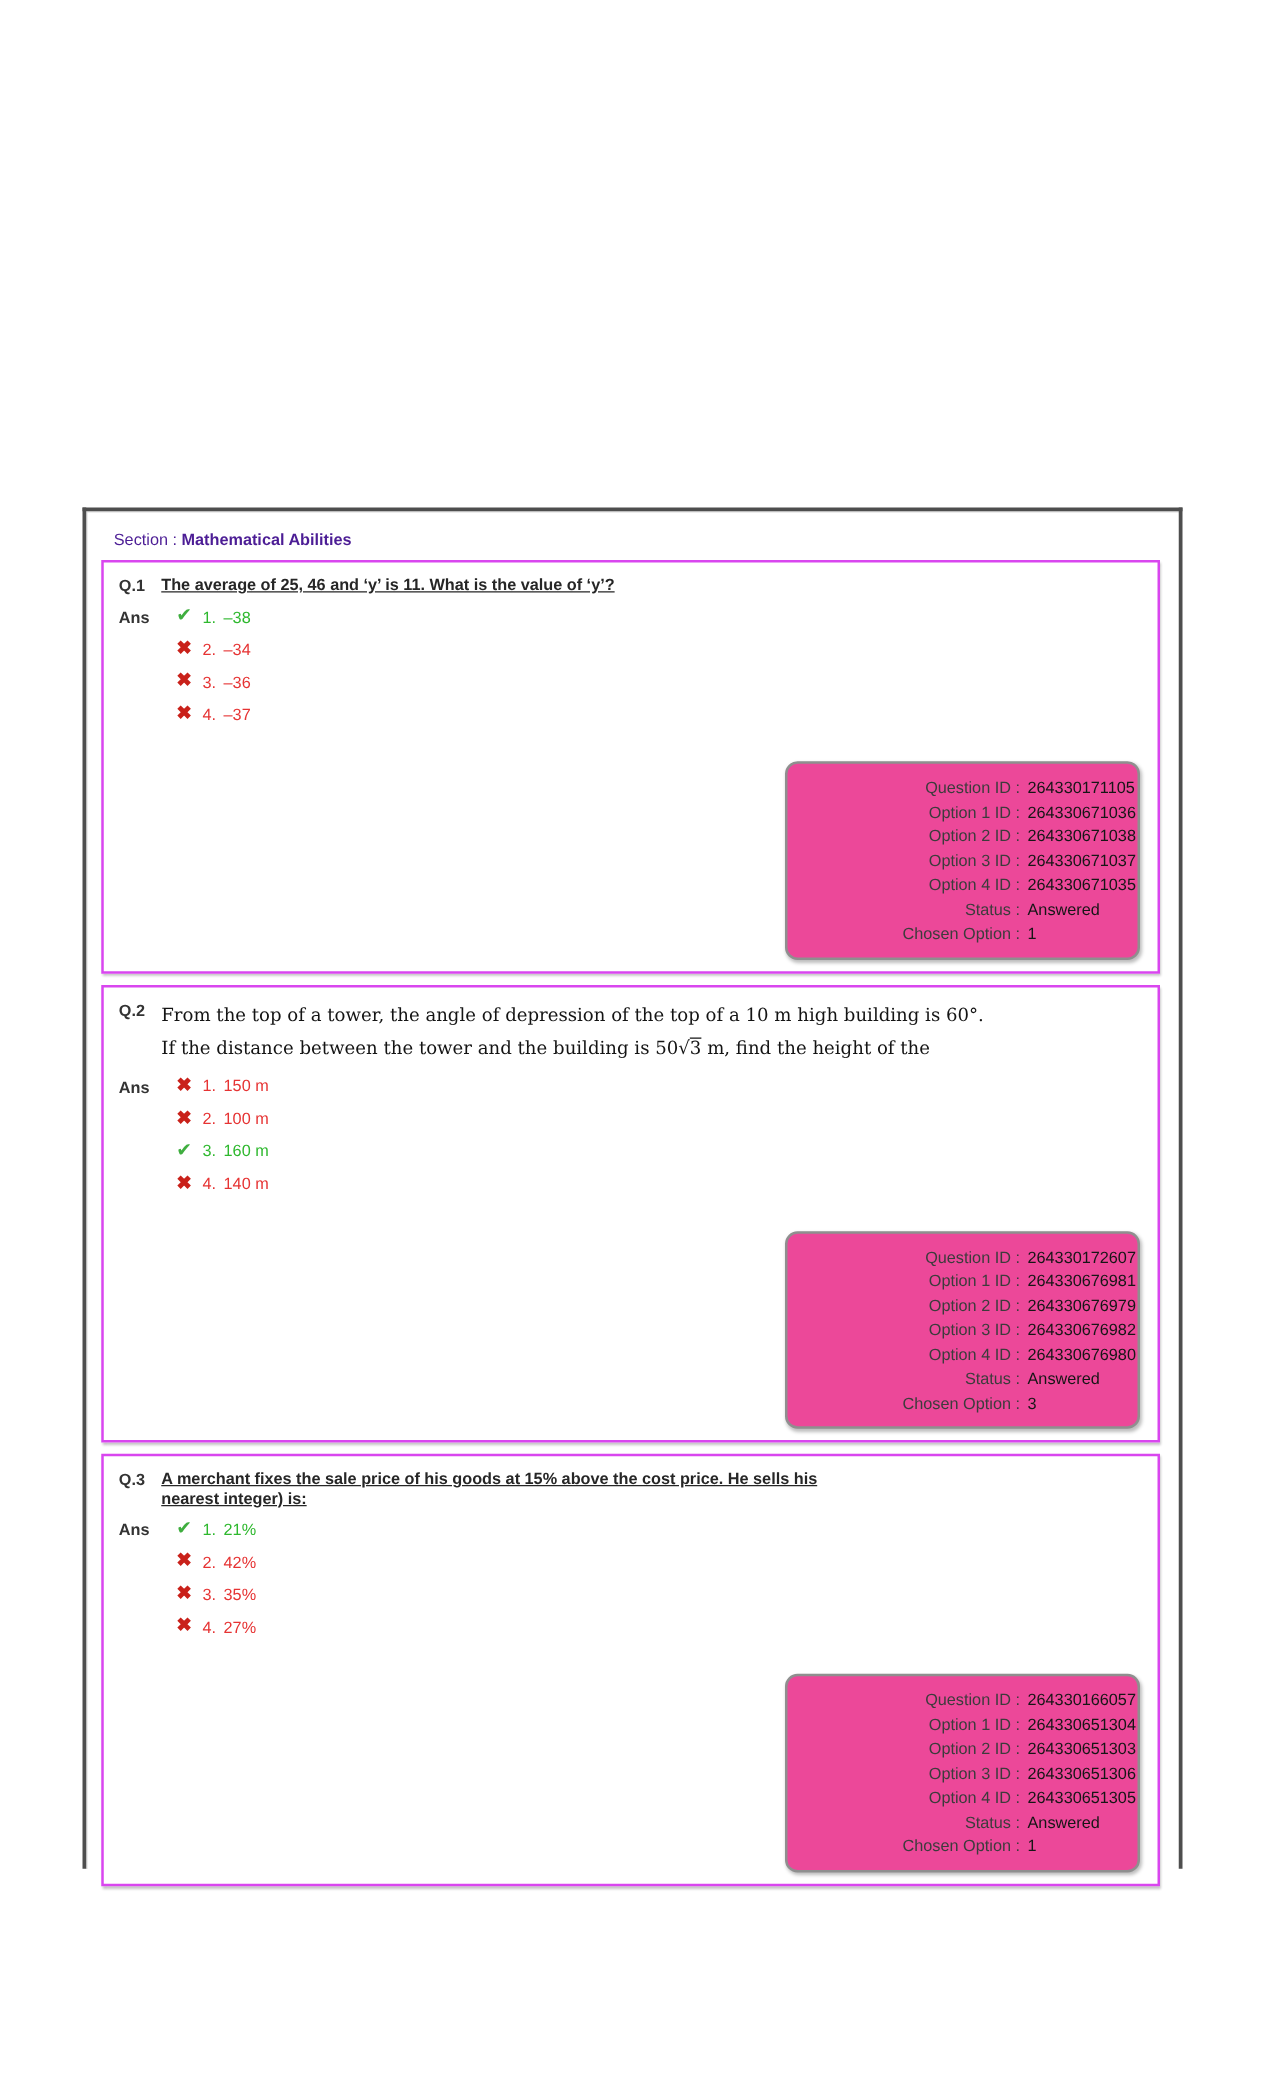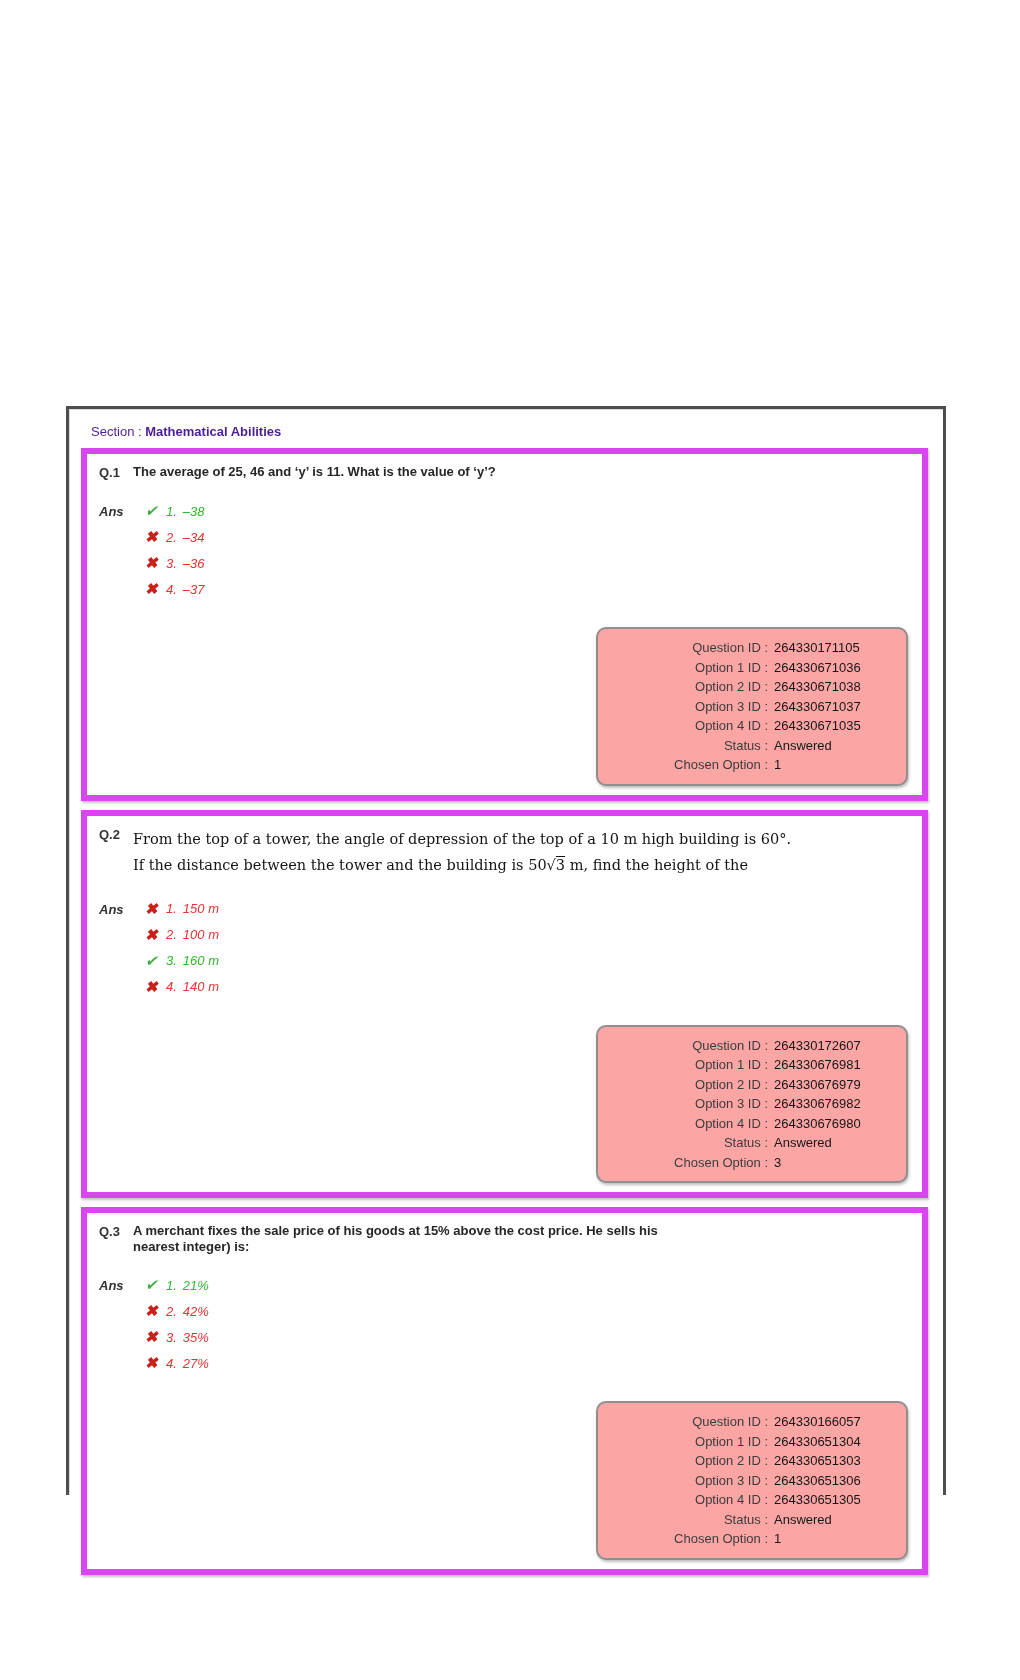--- a/index.html
+++ b/index.html
@@ -11,49 +11,49 @@
   .outer {
     position:absolute; left:66px; top:406px; width:880px; height:1089px;
     background:#fff; border:3px solid #4e4e4e; border-bottom:none;
     box-shadow: inset 1px 1px 0 0 #dcdcdc;
     padding:15px 15px 0 12px;
   }
   .section-line { font-size:13px; color:#4c1d95; padding-left:10px; }
   .section-name { font-weight:bold; }
 
   .qgroup {
-    border:6px solid #d946ef; background:#fff; margin-top:9px;
+    border:2px solid #d946ef; background:#fff; margin-top:9px;
     box-shadow:1px 2px 2px #c2c2c2;
     padding:10px 14px 9px 12px;
   }
   .qrow { display:flex; }
   .qnum { flex:none; width:34px; font-size:13px; font-weight:bold; color:#333; padding-top:1px; }
-  .qtext { font-size:13px; font-weight:bold; color:#262626; line-height:15.5px; max-width:620px; }
+  .qtext { font-size:13px; font-weight:bold; color:#262626; line-height:15.5px; max-width:620px;text-decoration:underline; }
   .qtext-serif {
     font-family:"DejaVu Serif", serif; font-weight:normal; font-size:14.5px;
     color:#141414; line-height:26px; max-width:660px;
   }
   .rad { text-decoration:overline; }
 
-  .ansrow { display:flex; margin-top:23px;font-style:italic; }
+  .ansrow { display:flex; margin-top:9px; }
   .anslabel { flex:none; width:46px; font-size:13px; font-weight:bold; color:#333; padding-top:1px; }
   .opts { display:flex; flex-direction:column; }
   .opt { display:flex; align-items:center; height:16px; margin-bottom:10px; font-size:13px; }
   .oicon { width:21px; font-size:15px; line-height:16px; }
   .oicon.check { color:#3fae3f; }
   .oicon.cross { color:#c9211a; font-weight:bold; }
   .opt.correct .onum, .opt.correct .otext { color:#2eb82e; }
   .opt.wrong .onum, .opt.wrong .otext { color:#e63333; }
   .onum { margin-right:6px; }
 
   .infobox {
-    width:312px; margin-left:auto; margin-right:0; margin-top:20px;
-    border:2px solid #8f8f8f; border-radius:10px; background:#fca5a5;
+    width:284px; margin-left:auto; margin-right:0; margin-top:20px;
+    border:2px solid #8f8f8f; border-radius:10px; background:#ec4899;
     box-shadow:1px 2px 3px #bdbdbd;
-    padding:9px 12px;
+    padding:9px 28px;
   }
   .irow { display:flex; font-size:13px; line-height:19.5px; color:#3c3c3c; }
   .ilabel { flex:0 0 158px; text-align:right; }
   .ival { font-weight:normal; color:#161616; margin-left:6px; }
 </style>
 </head>
 <body>
 
 <div class="outer">
 

